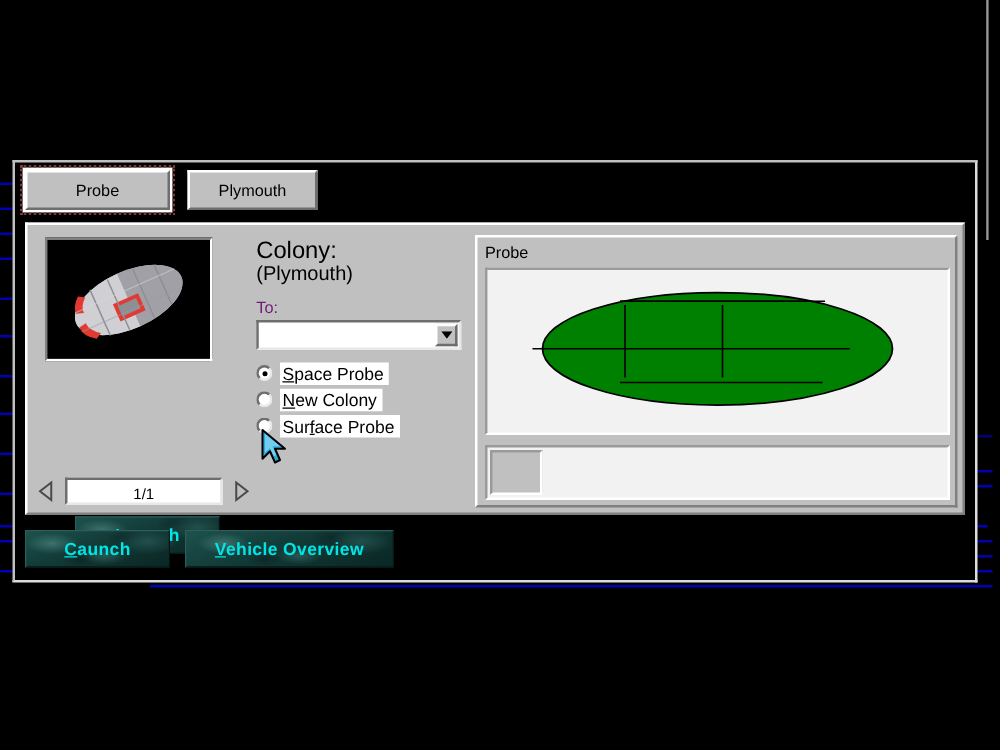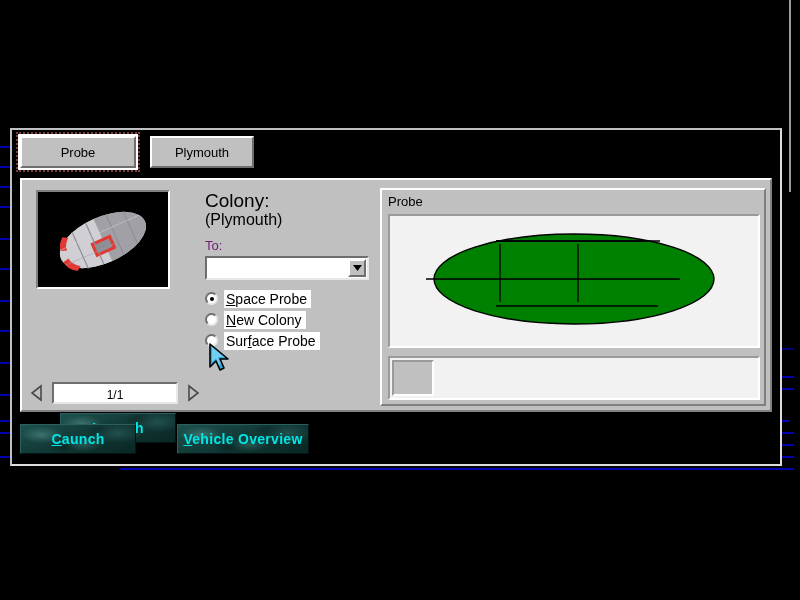--- a/index.html
+++ b/index.html
@@ -331,21 +331,21 @@
     height: 32px;
   }
   #close-btn {
     position: absolute;
     left: 0; top: 0;
     width: 116px; height: 30px;
   }
   #overview-btn {
     position: absolute;
     left: 128px; top: 0;
-    width: 132px; height: 30px; margin-left: 29px;
+    width: 167px; height: 30px;
   }
 
   
   #cursor {
     position: absolute;
     left: 208px; top: 343px;
     width: 24px; height: 32px;
     pointer-events: none;
   }
 </style>

